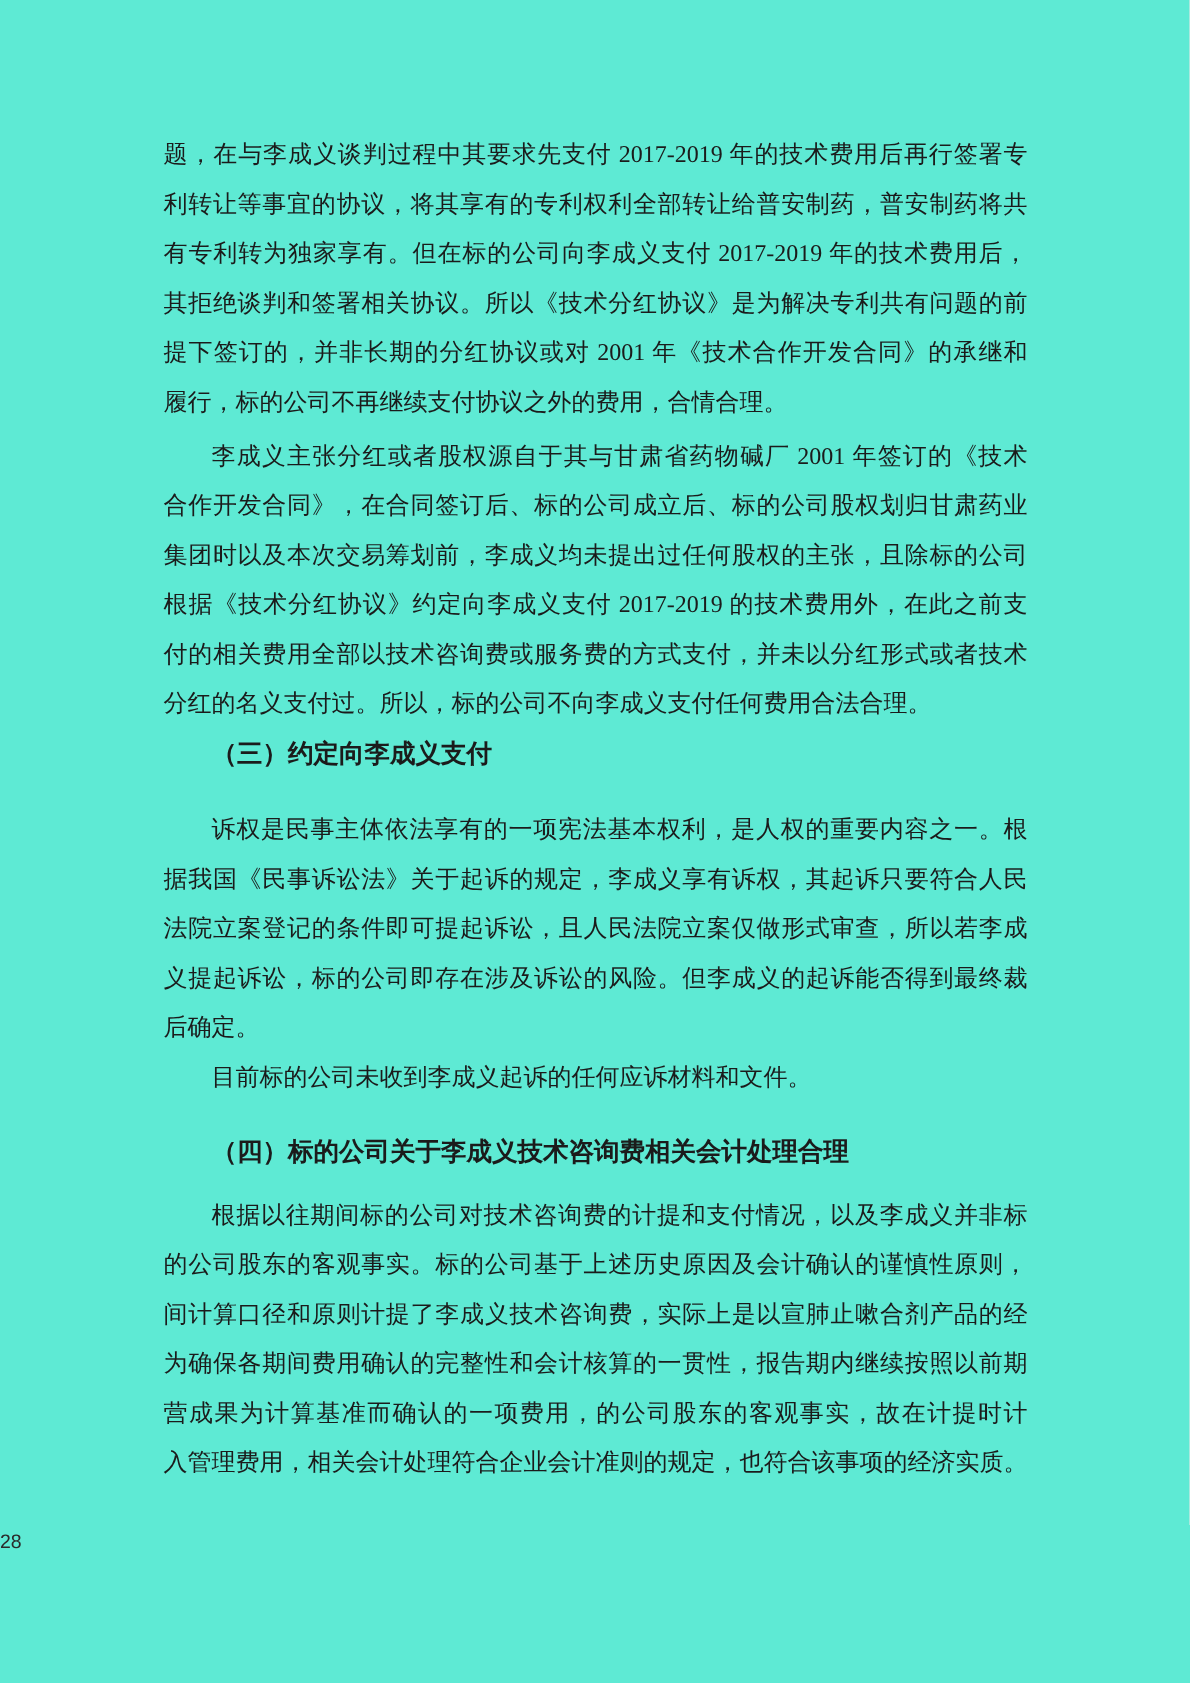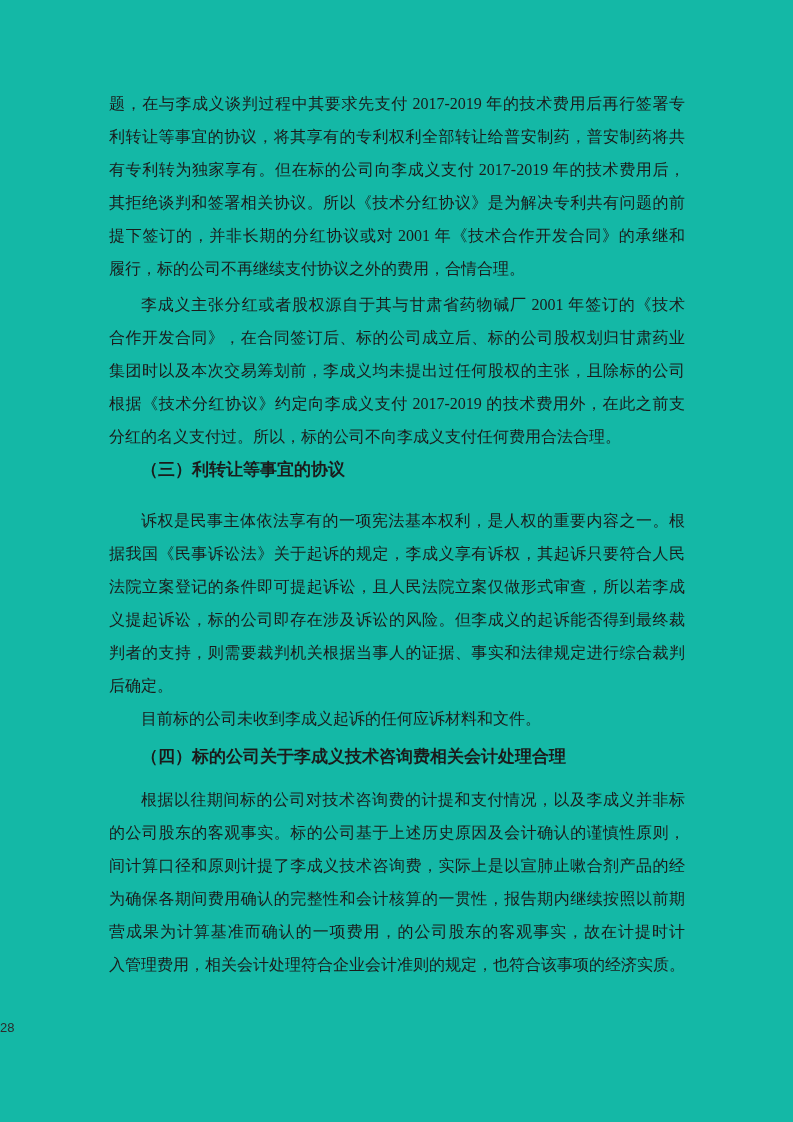--- a/index.html
+++ b/index.html
@@ -1,21 +1,21 @@
 <!DOCTYPE html>
 <html><head>
 <meta charset="utf-8">
 <style>
   html, body { margin: 0; padding: 0; background: #e8e8e8; }
   .page {
     position: relative;
     width: 793px;
     height: 1122px;
     margin: 0 auto;
-    background: #14b8a6;
+    background: #5eead4;
     font-family: "Liberation Serif", "DejaVu Serif", serif;
     color: #1b1b1b;
     overflow: hidden;
   }
   .body-text {
     position: absolute;
     left: 109px;
     top: 87px;
     width: 576px;
   }
@@ -34,21 +34,21 @@
     font-size: 17px;
     line-height: 33px;
     height: 33px;
     font-weight: bold;
     text-indent: 32px;
     white-space: nowrap;
   }
   
   .block-1 { margin-top: 3px; }
   .block-3 { margin-top: 18px; }
-  .block-5 { margin-top: 5px; }
+  .block-5 { margin-top: 16px; }
   .block-6 { margin-top: 10px; }
   .page-number {
     position: absolute;
     top: 1020px;
     left: 0;
     width: 100%;
     font-size: 13px;
     font-family: "Liberation Sans", "DejaVu Sans", sans-serif;
     color: #2b2b2b;
   }
@@ -61,27 +61,27 @@
       <div class="line block-0 fill">题，在与李成义谈判过程中其要求先支付 2017-2019 年的技术费用后再行签署专</div>
       <div class="line fill">利转让等事宜的协议，将其享有的专利权利全部转让给普安制药，普安制药将共</div>
       <div class="line fill">有专利转为独家享有。但在标的公司向李成义支付 2017-2019 年的技术费用后，</div>
       <div class="line fill">其拒绝谈判和签署相关协议。所以《技术分红协议》是为解决专利共有问题的前</div>
       <div class="line fill">提下签订的，并非长期的分红协议或对 2001 年《技术合作开发合同》的承继和</div>
       <div class="line">履行，标的公司不再继续支付协议之外的费用，合情合理。</div>
       <div class="line block-1 indent fill">李成义主张分红或者股权源自于其与甘肃省药物碱厂 2001 年签订的《技术</div>
       <div class="line fill">合作开发合同》，在合同签订后、标的公司成立后、标的公司股权划归甘肃药业</div>
       <div class="line fill">集团时以及本次交易筹划前，李成义均未提出过任何股权的主张，且除标的公司</div>
       <div class="line fill">根据《技术分红协议》约定向李成义支付 2017-2019 的技术费用外，在此之前支</div>
+      <div class="line fill">付的相关费用全部以技术咨询费或服务费的方式支付，并未以分红形式或者技术</div>
       <div class="line">分红的名义支付过。所以，标的公司不向李成义支付任何费用合法合理。</div>
-      <div class="heading block-2">（三）利转让等事宜的协议</div>
+      <div class="heading block-2">（三）约定向李成义支付</div>
       <div class="line block-3 indent fill">诉权是民事主体依法享有的一项宪法基本权利，是人权的重要内容之一。根</div>
       <div class="line fill">据我国《民事诉讼法》关于起诉的规定，李成义享有诉权，其起诉只要符合人民</div>
       <div class="line fill">法院立案登记的条件即可提起诉讼，且人民法院立案仅做形式审查，所以若李成</div>
       <div class="line fill">义提起诉讼，标的公司即存在涉及诉讼的风险。但李成义的起诉能否得到最终裁</div>
-      <div class="line fill">判者的支持，则需要裁判机关根据当事人的证据、事实和法律规定进行综合裁判</div>
       <div class="line">后确定。</div>
       <div class="line block-4 indent">目前标的公司未收到李成义起诉的任何应诉材料和文件。</div>
       <div class="heading block-5">（四）标的公司关于李成义技术咨询费相关会计处理合理</div>
       <div class="line block-6 indent fill">根据以往期间标的公司对技术咨询费的计提和支付情况，以及李成义并非标</div>
       <div class="line fill">的公司股东的客观事实。标的公司基于上述历史原因及会计确认的谨慎性原则，</div>
       <div class="line fill">间计算口径和原则计提了李成义技术咨询费，实际上是以宣肺止嗽合剂产品的经</div>
       <div class="line fill">为确保各期间费用确认的完整性和会计核算的一贯性，报告期内继续按照以前期</div>
       <div class="line fill">营成果为计算基准而确认的一项费用，的公司股东的客观事实，故在计提时计</div>
       <div class="line">入管理费用，相关会计处理符合企业会计准则的规定，也符合该事项的经济实质。</div>
     </div>

